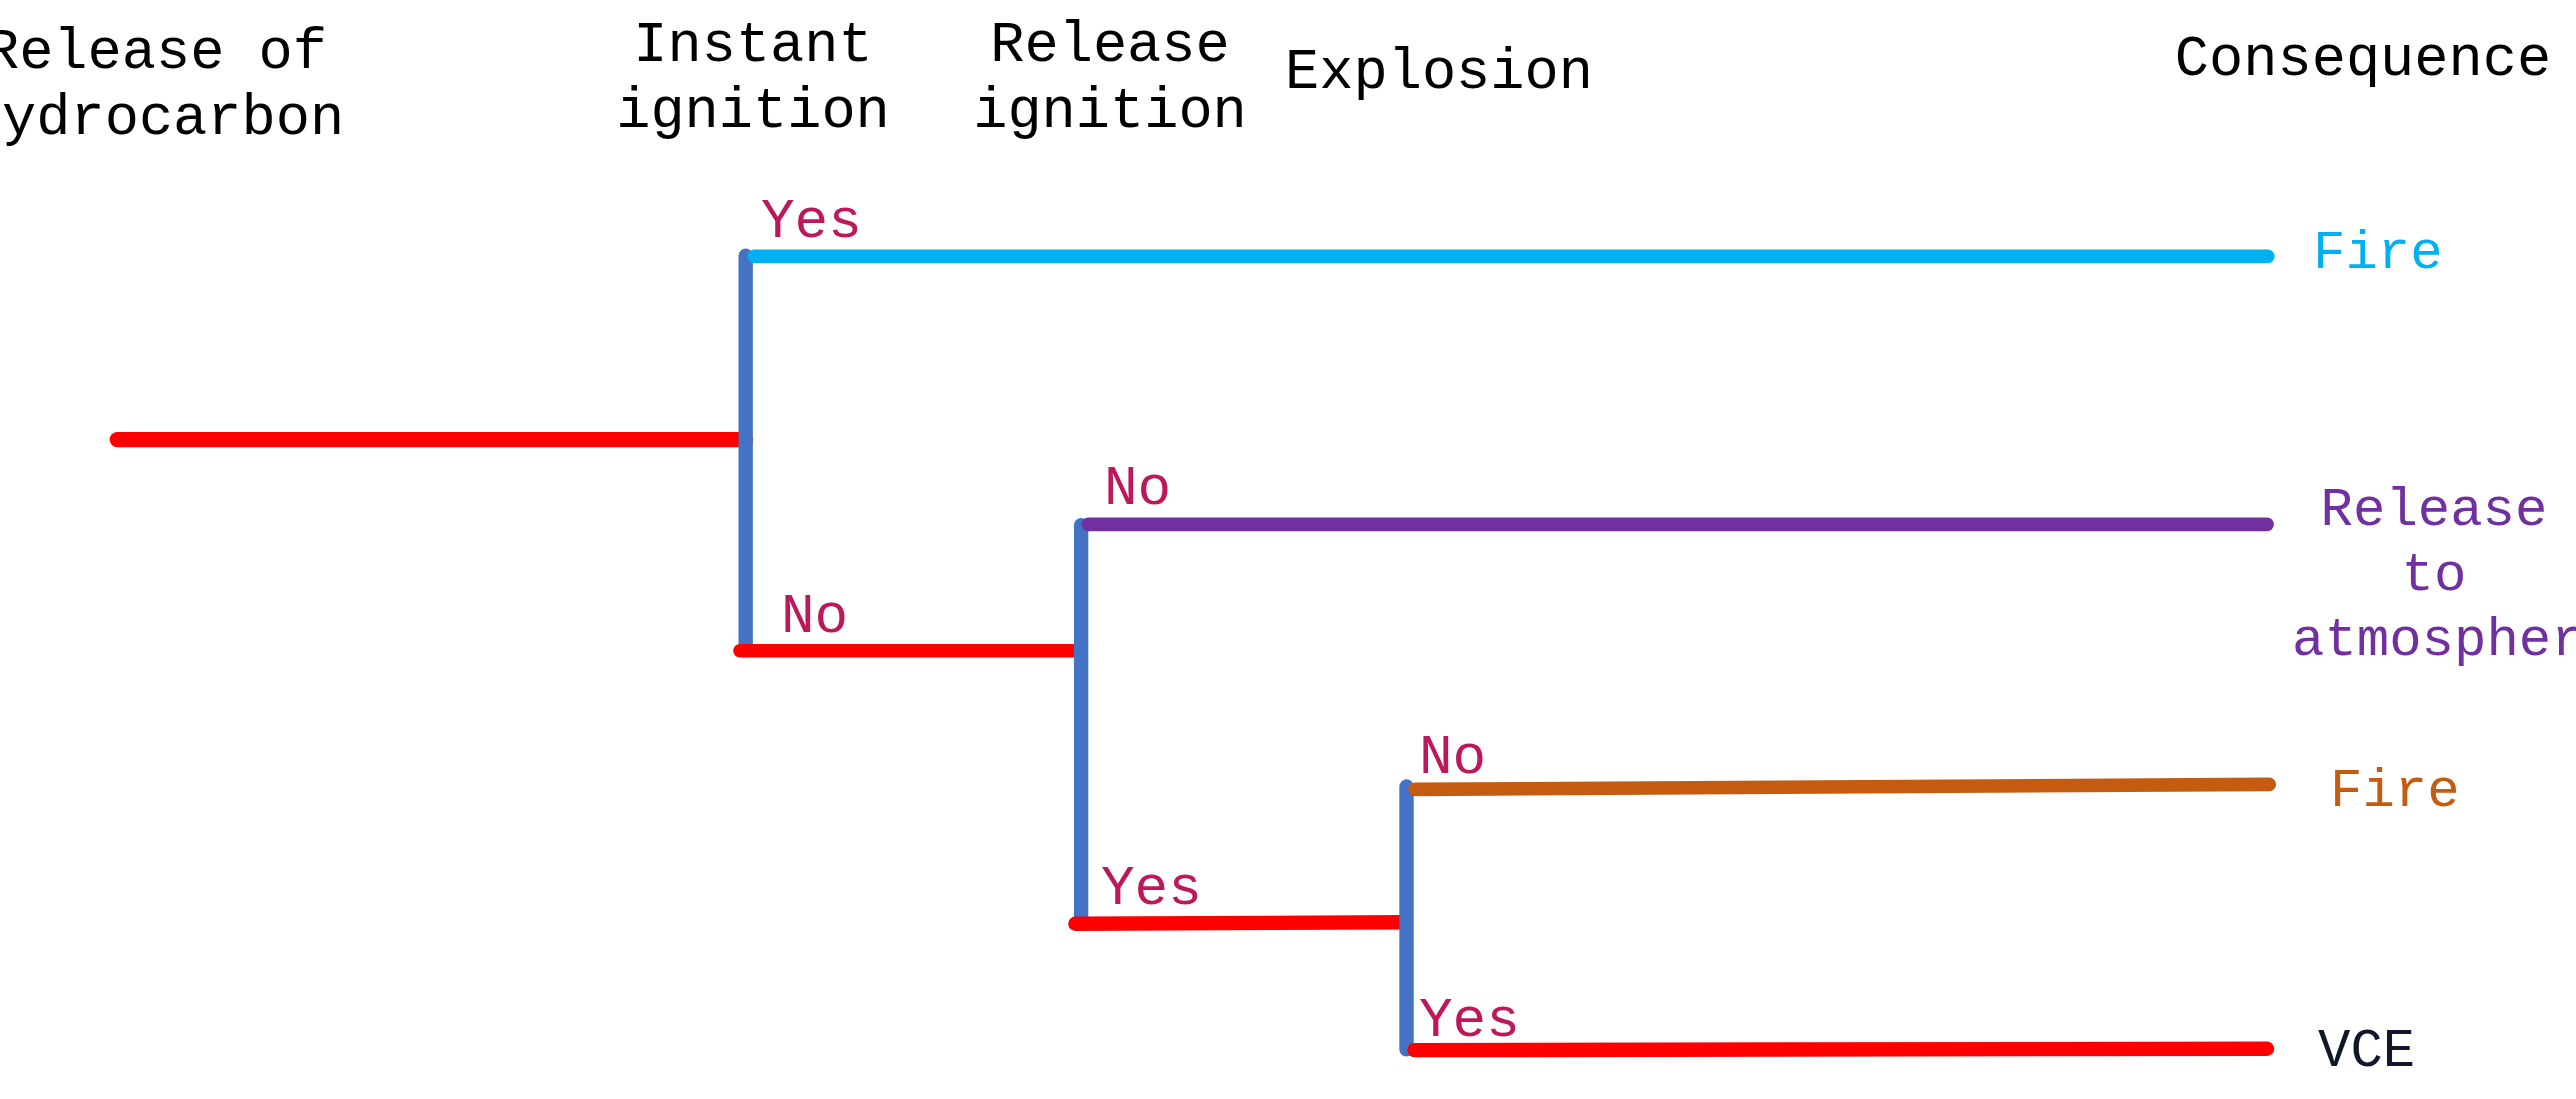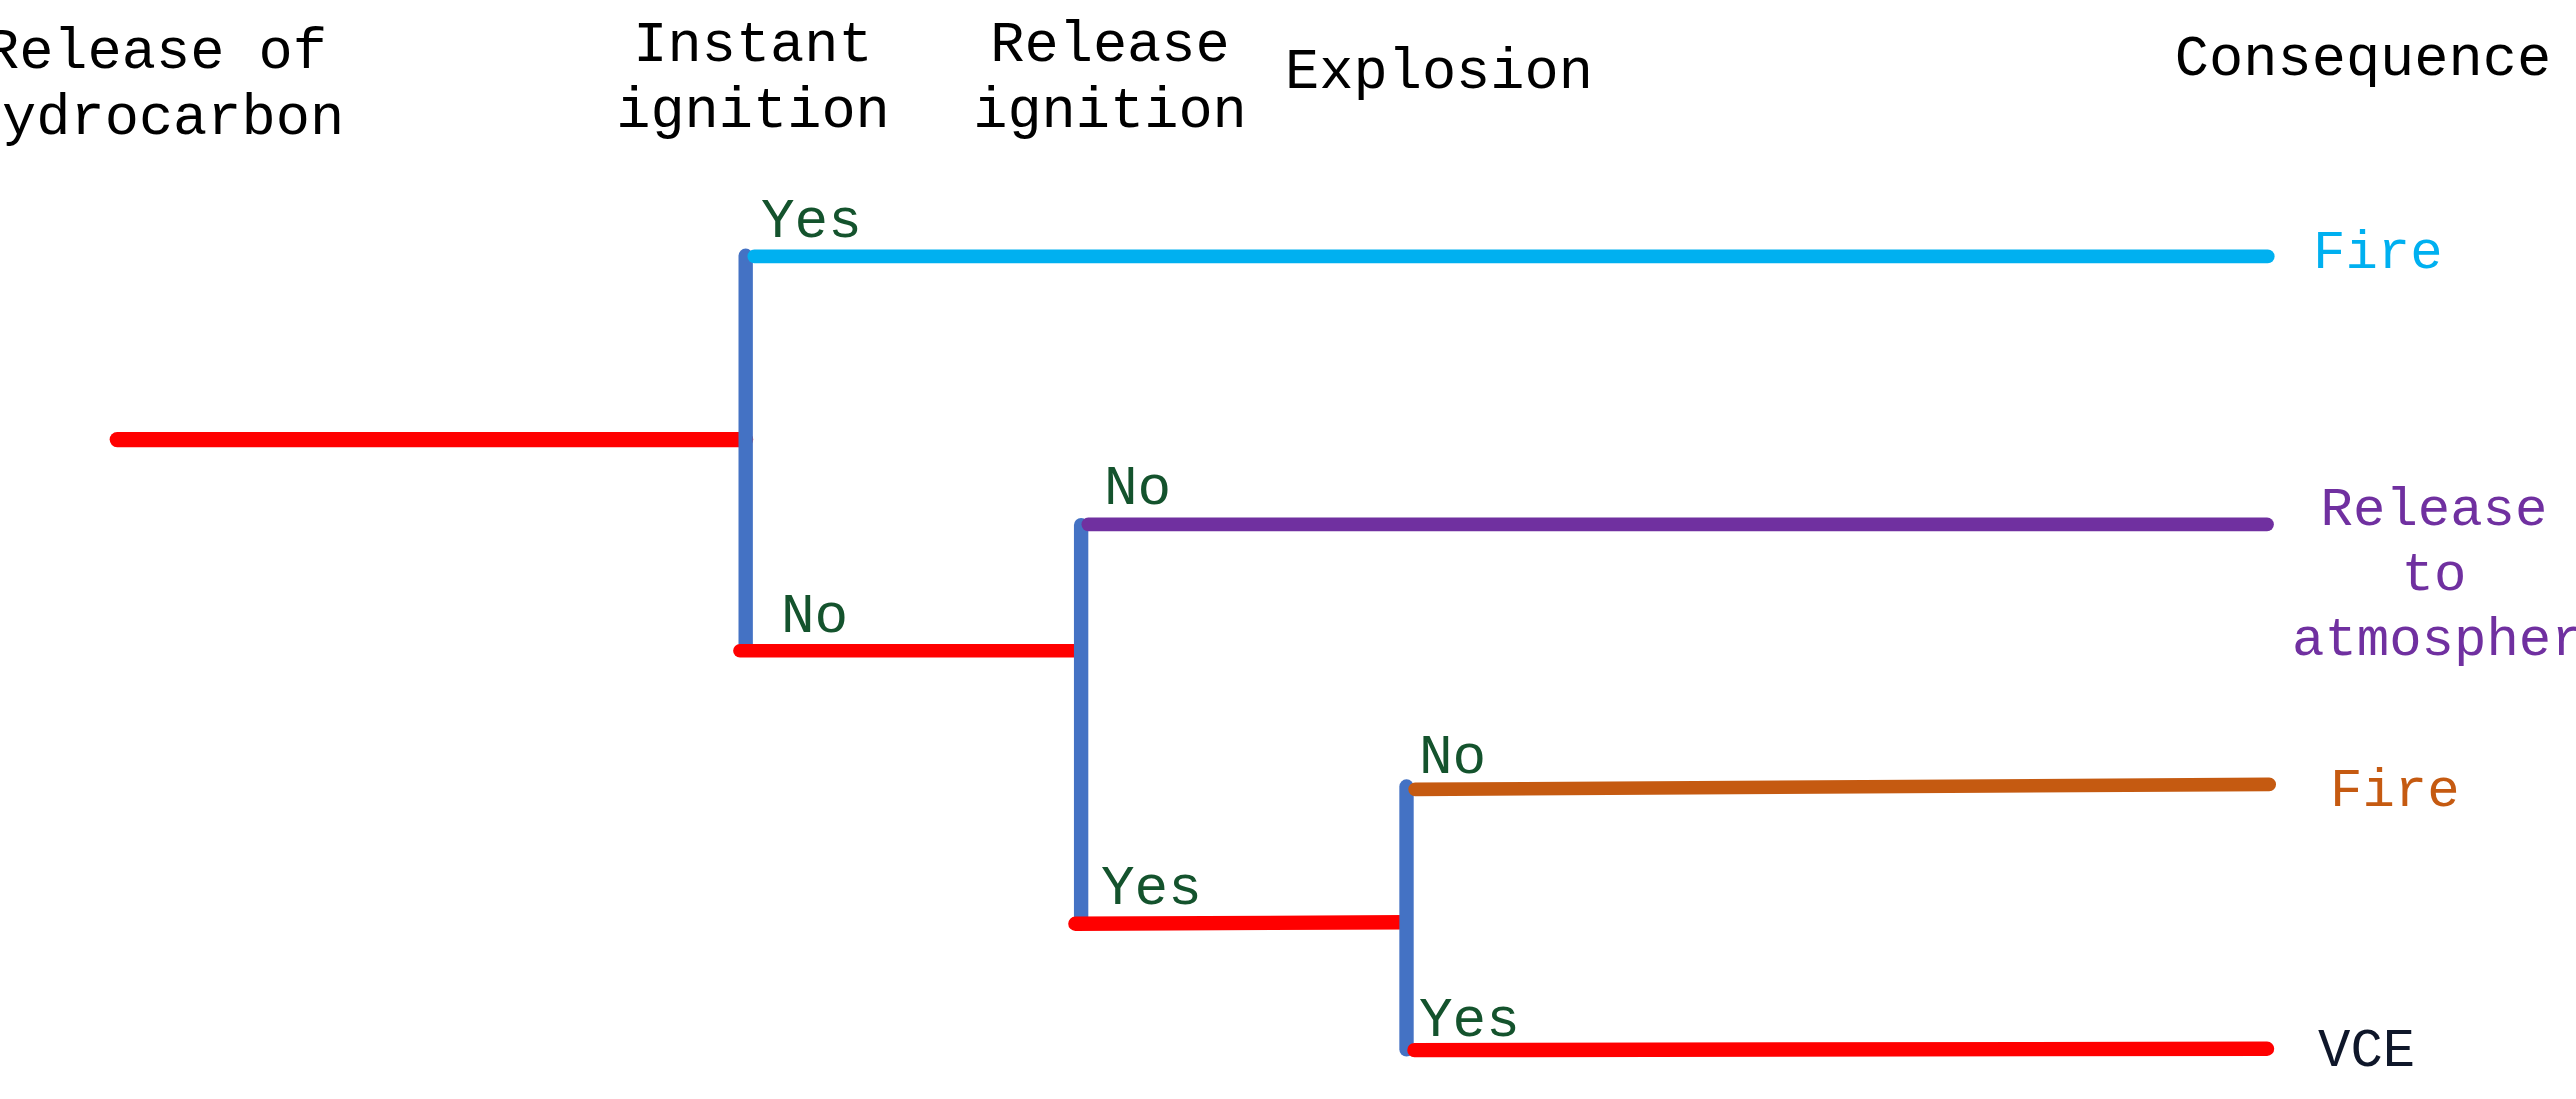--- a/index.html
+++ b/index.html
@@ -32,21 +32,21 @@
     font-size: 57px;
     line-height: 66px;
     white-space: pre-line;
     color: #000000;
   }
   .branch-label {
     position: absolute;
     font-size: 56px;
     line-height: 56px;
     white-space: nowrap;
-    color: #14532d;
+    color: #be185d;
   }
   .outcome {
     position: absolute;
     font-size: 54px;
     line-height: 65px;
     white-space: pre-line;
     text-align: center;
   }
 </style>
 </head>

